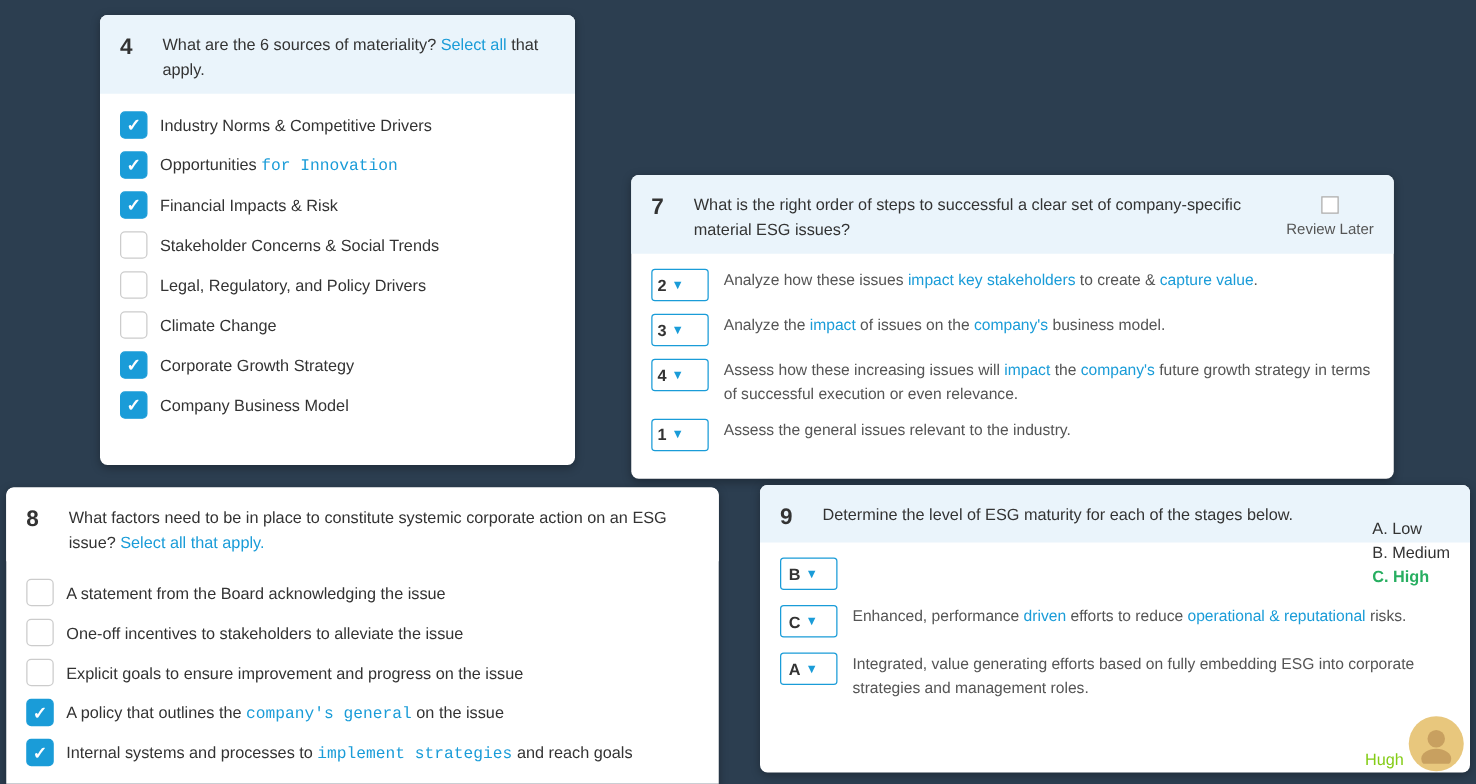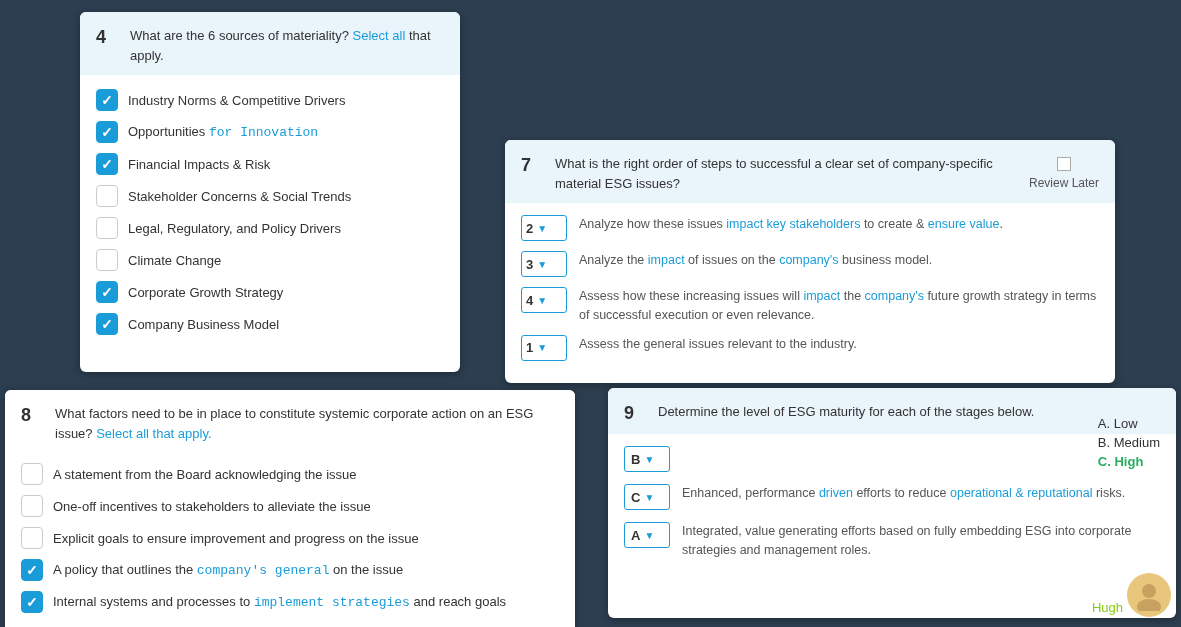--- a/index.html
+++ b/index.html
@@ -349,21 +349,21 @@
       <span>Review Later</span>
     </div>
   </div>
   <div class="card-7-body">
     <div id="card7-rows">
         <div class="order-row">
           <div class="order-select">
             <span class="order-select-val">2</span>
             <span class="dropdown-arrow">▼</span>
           </div>
-          <div class="order-text">Analyze how these issues <span class="hl">impact key stakeholders</span> to create &amp; <span class="hl">ensure value</span>.</div>
+          <div class="order-text">Analyze how these issues <span class="hl">impact key stakeholders</span> to create &amp; <span class="hl">capture value</span>.</div>
         </div>
         <div class="order-row">
           <div class="order-select">
             <span class="order-select-val">3</span>
             <span class="dropdown-arrow">▼</span>
           </div>
           <div class="order-text">Analyze the <span class="hl">impact</span> of issues on the <span class="hl">company's</span> business model.</div>
         </div>
         <div class="order-row">
           <div class="order-select">

